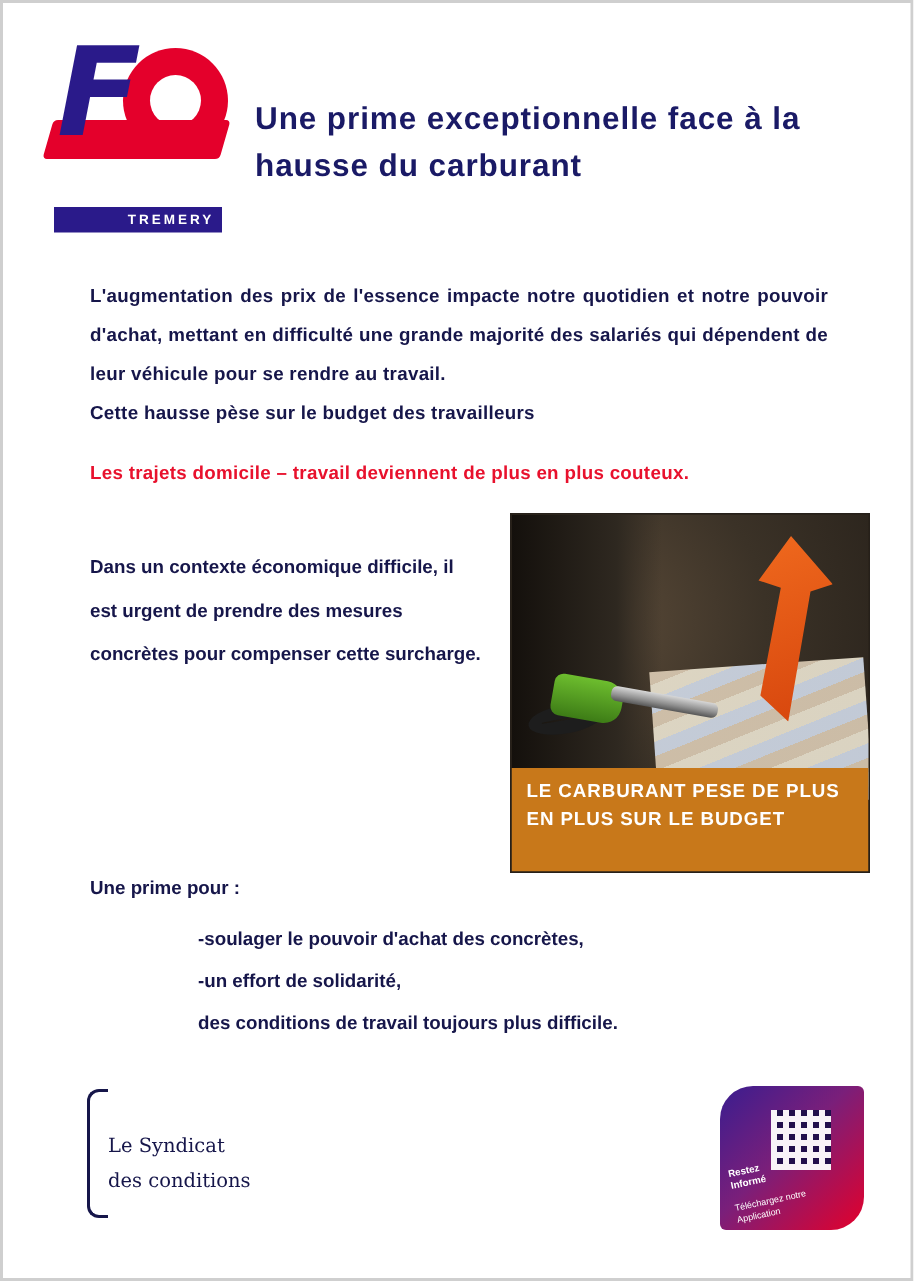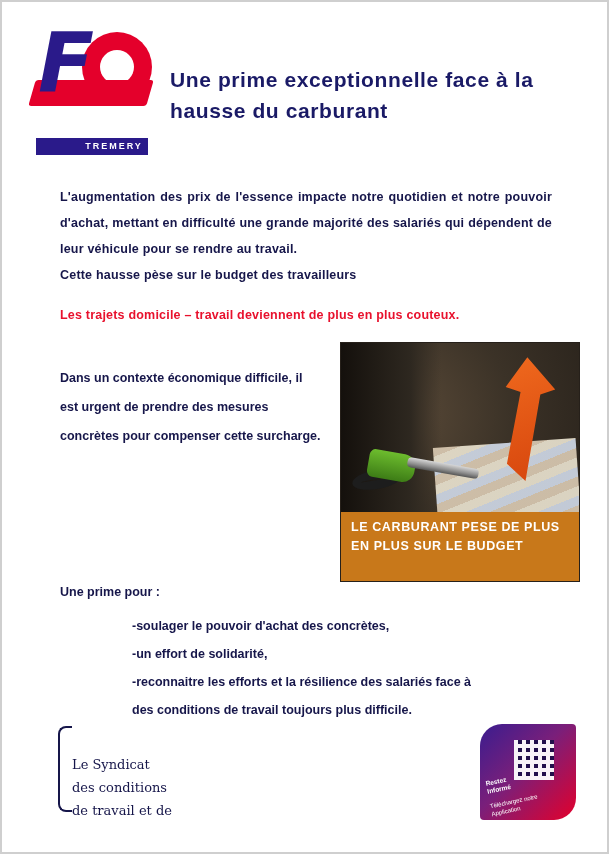--- a/index.html
+++ b/index.html
@@ -391,30 +391,28 @@
     <div class="photo-caption">
       <div>LE CARBURANT PESE DE PLUS</div>
       <div>EN PLUS SUR LE BUDGET</div>
     </div>
   </div>
 
   <div class="prime-head">Une prime pour :</div>
   <div class="prime-list">
     <div>-soulager le pouvoir d'achat des concrètes,</div>
     <div>-un effort de solidarité,</div>
-    <div>-reconnaitre les efforts et la résilience des salariés face à</div>
     <div>des conditions de travail toujours plus difficile.</div>
   </div>
 
   <div class="signature">
     <div class="sig-bracket"></div>
     <div class="sig-text">
       <div>Le Syndicat</div>
       <div>des conditions</div>
-      <div>de travail et de</div>
     </div>
   </div>
 
   <div class="qr-badge">
     <div class="qr-shape"></div>
     <div class="qr-code"></div>
     <div class="qr-t1">
       <div>Restez</div>
       <div>Informé</div>
     </div>

